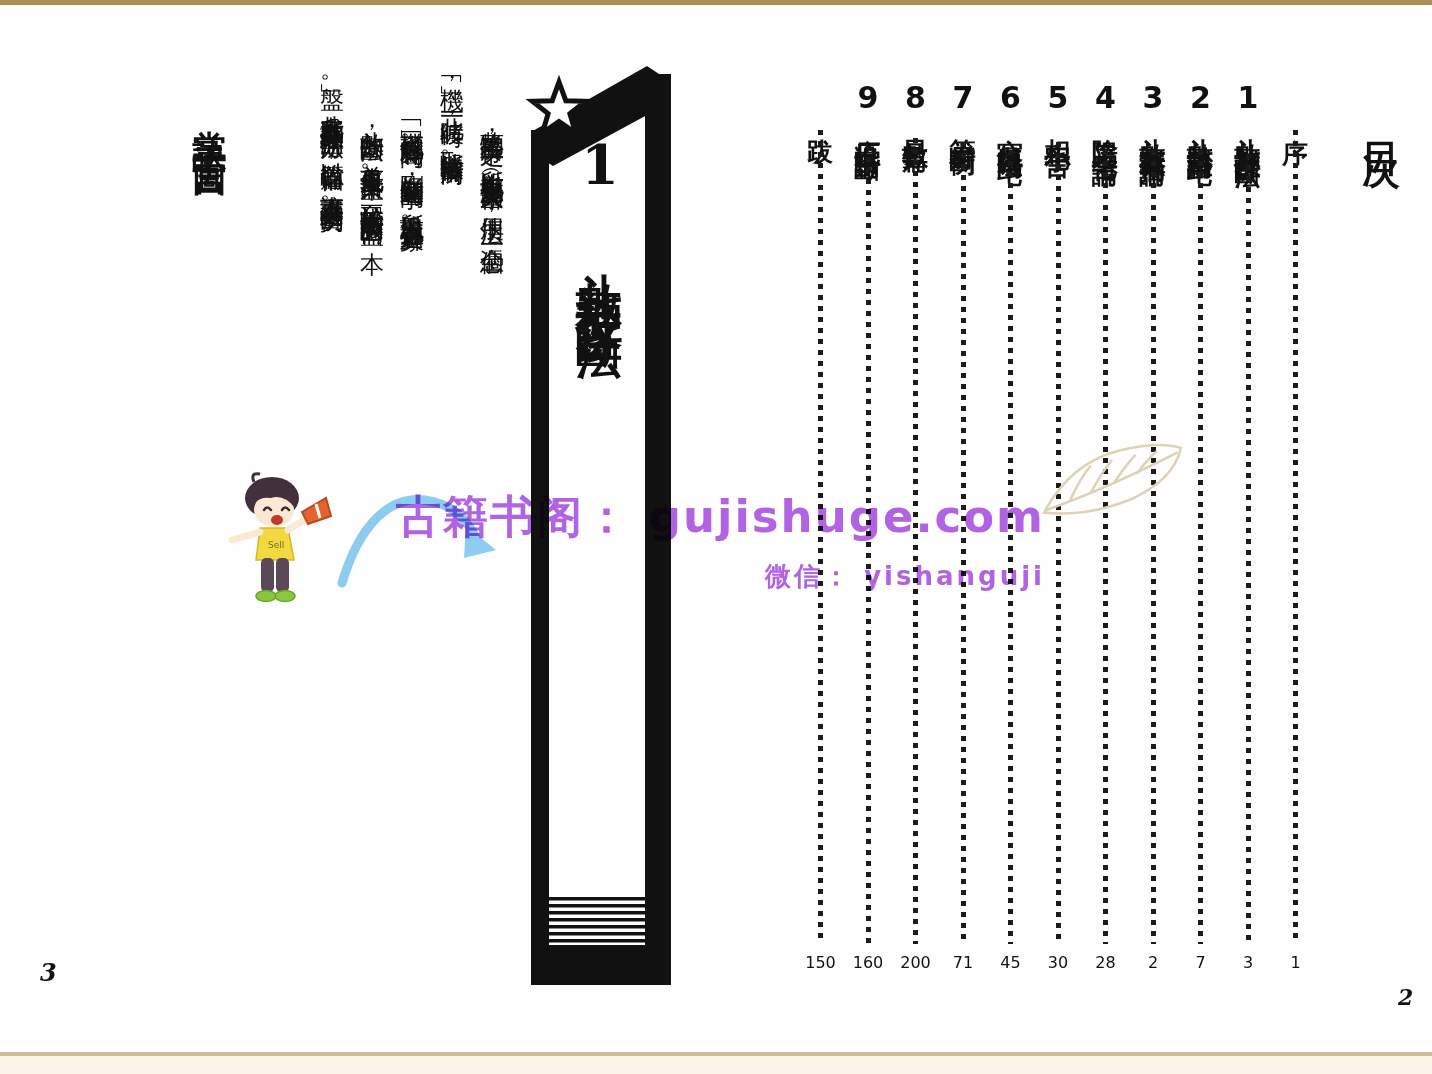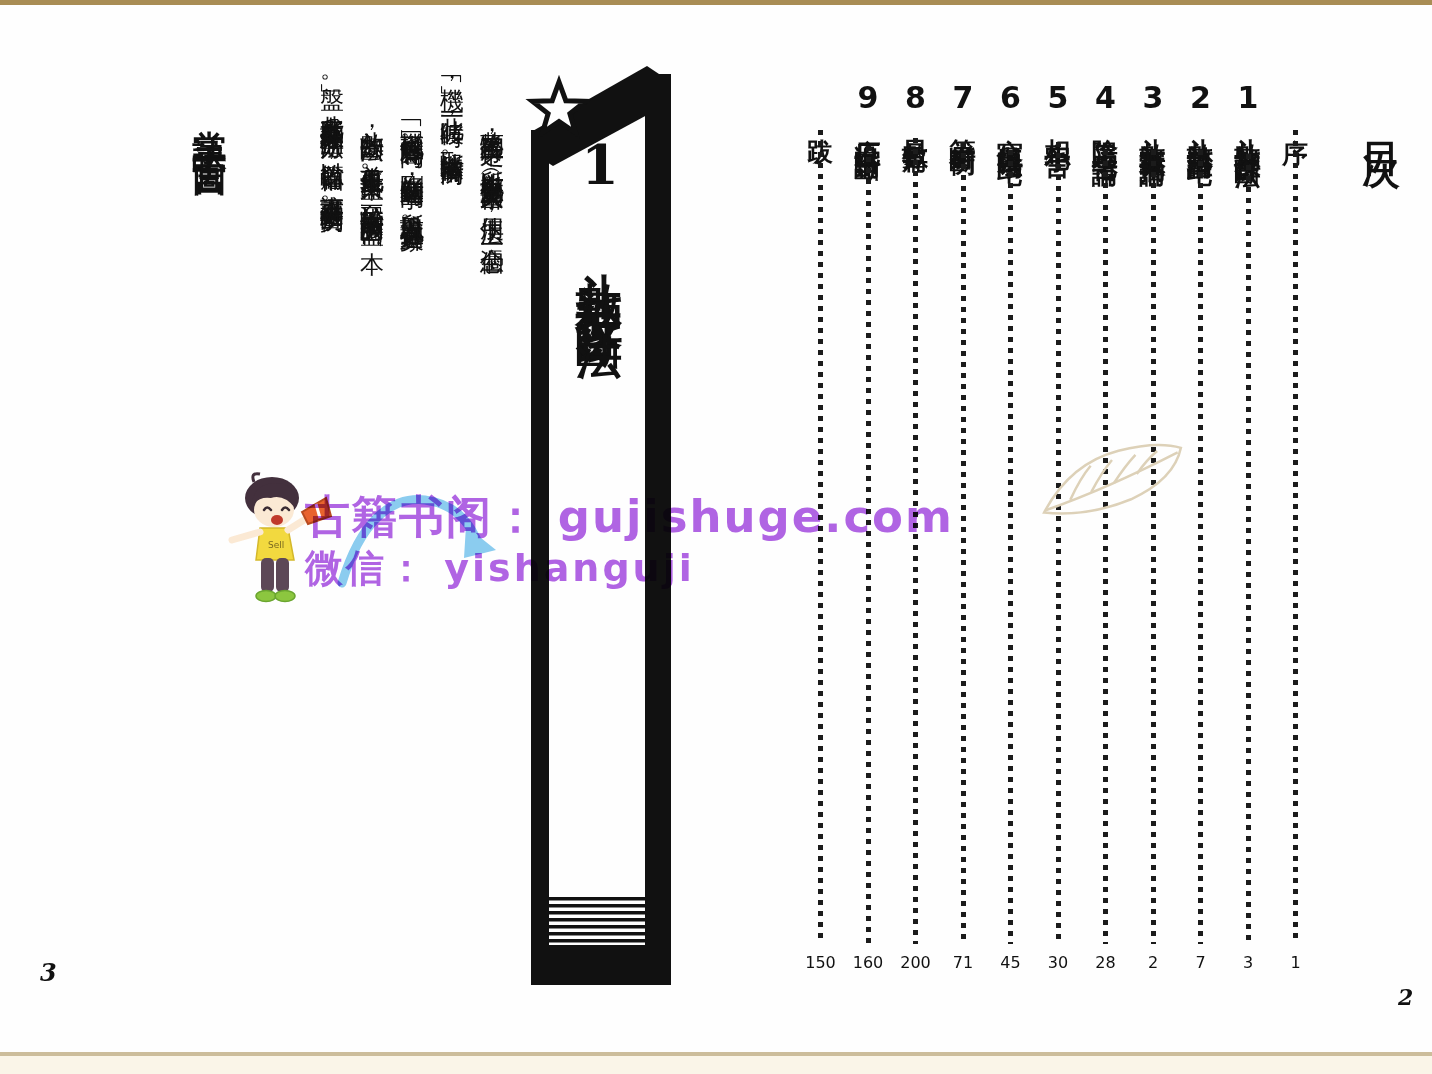--- a/index.html
+++ b/index.html
@@ -36,24 +36,24 @@
   .toc-leader{flex:1 1 auto;width:5px;margin:8px 0 6px 0;
       background:repeating-linear-gradient(to bottom,#1b1b1b 0 5px,transparent 5px 11px);}
   .toc-page{height:28px;font-family:"DejaVu Sans", sans-serif;font-size:16px;line-height:26px;}
 
   
   .folio{font-style:italic;font-weight:bold;font-family:"DejaVu Serif", serif;}
   #folio-left{left:40px;top:958px;font-size:24px;}
   #folio-right{left:1398px;top:984px;font-size:22px;}
 
   
-  #watermark{left:305px;top:494px;width:740px;text-align:left;mix-blend-mode:multiply;
+  #watermark{left:305px;top:494px;width:740px;text-align:right;mix-blend-mode:multiply;
       font-family:"DejaVu Sans", sans-serif;font-weight:bold;color:#b164e4;}
   #wm-line1{font-size:45px;letter-spacing:2px;line-height:46px;}
-  #wm-line2{font-size:38px;letter-spacing:3px;line-height:40px;margin-top:8px;}
+  #wm-line2{font-size:26px;letter-spacing:3px;line-height:40px;margin-top:16px;}
 
   #arrow{left:330px;top:478px;mix-blend-mode:multiply;}
   #mascot{left:224px;top:470px;}
   #leaf{left:1032px;top:438px;}
 </style>
 </head>
 <body>
 
 <div id="canvas">
 

